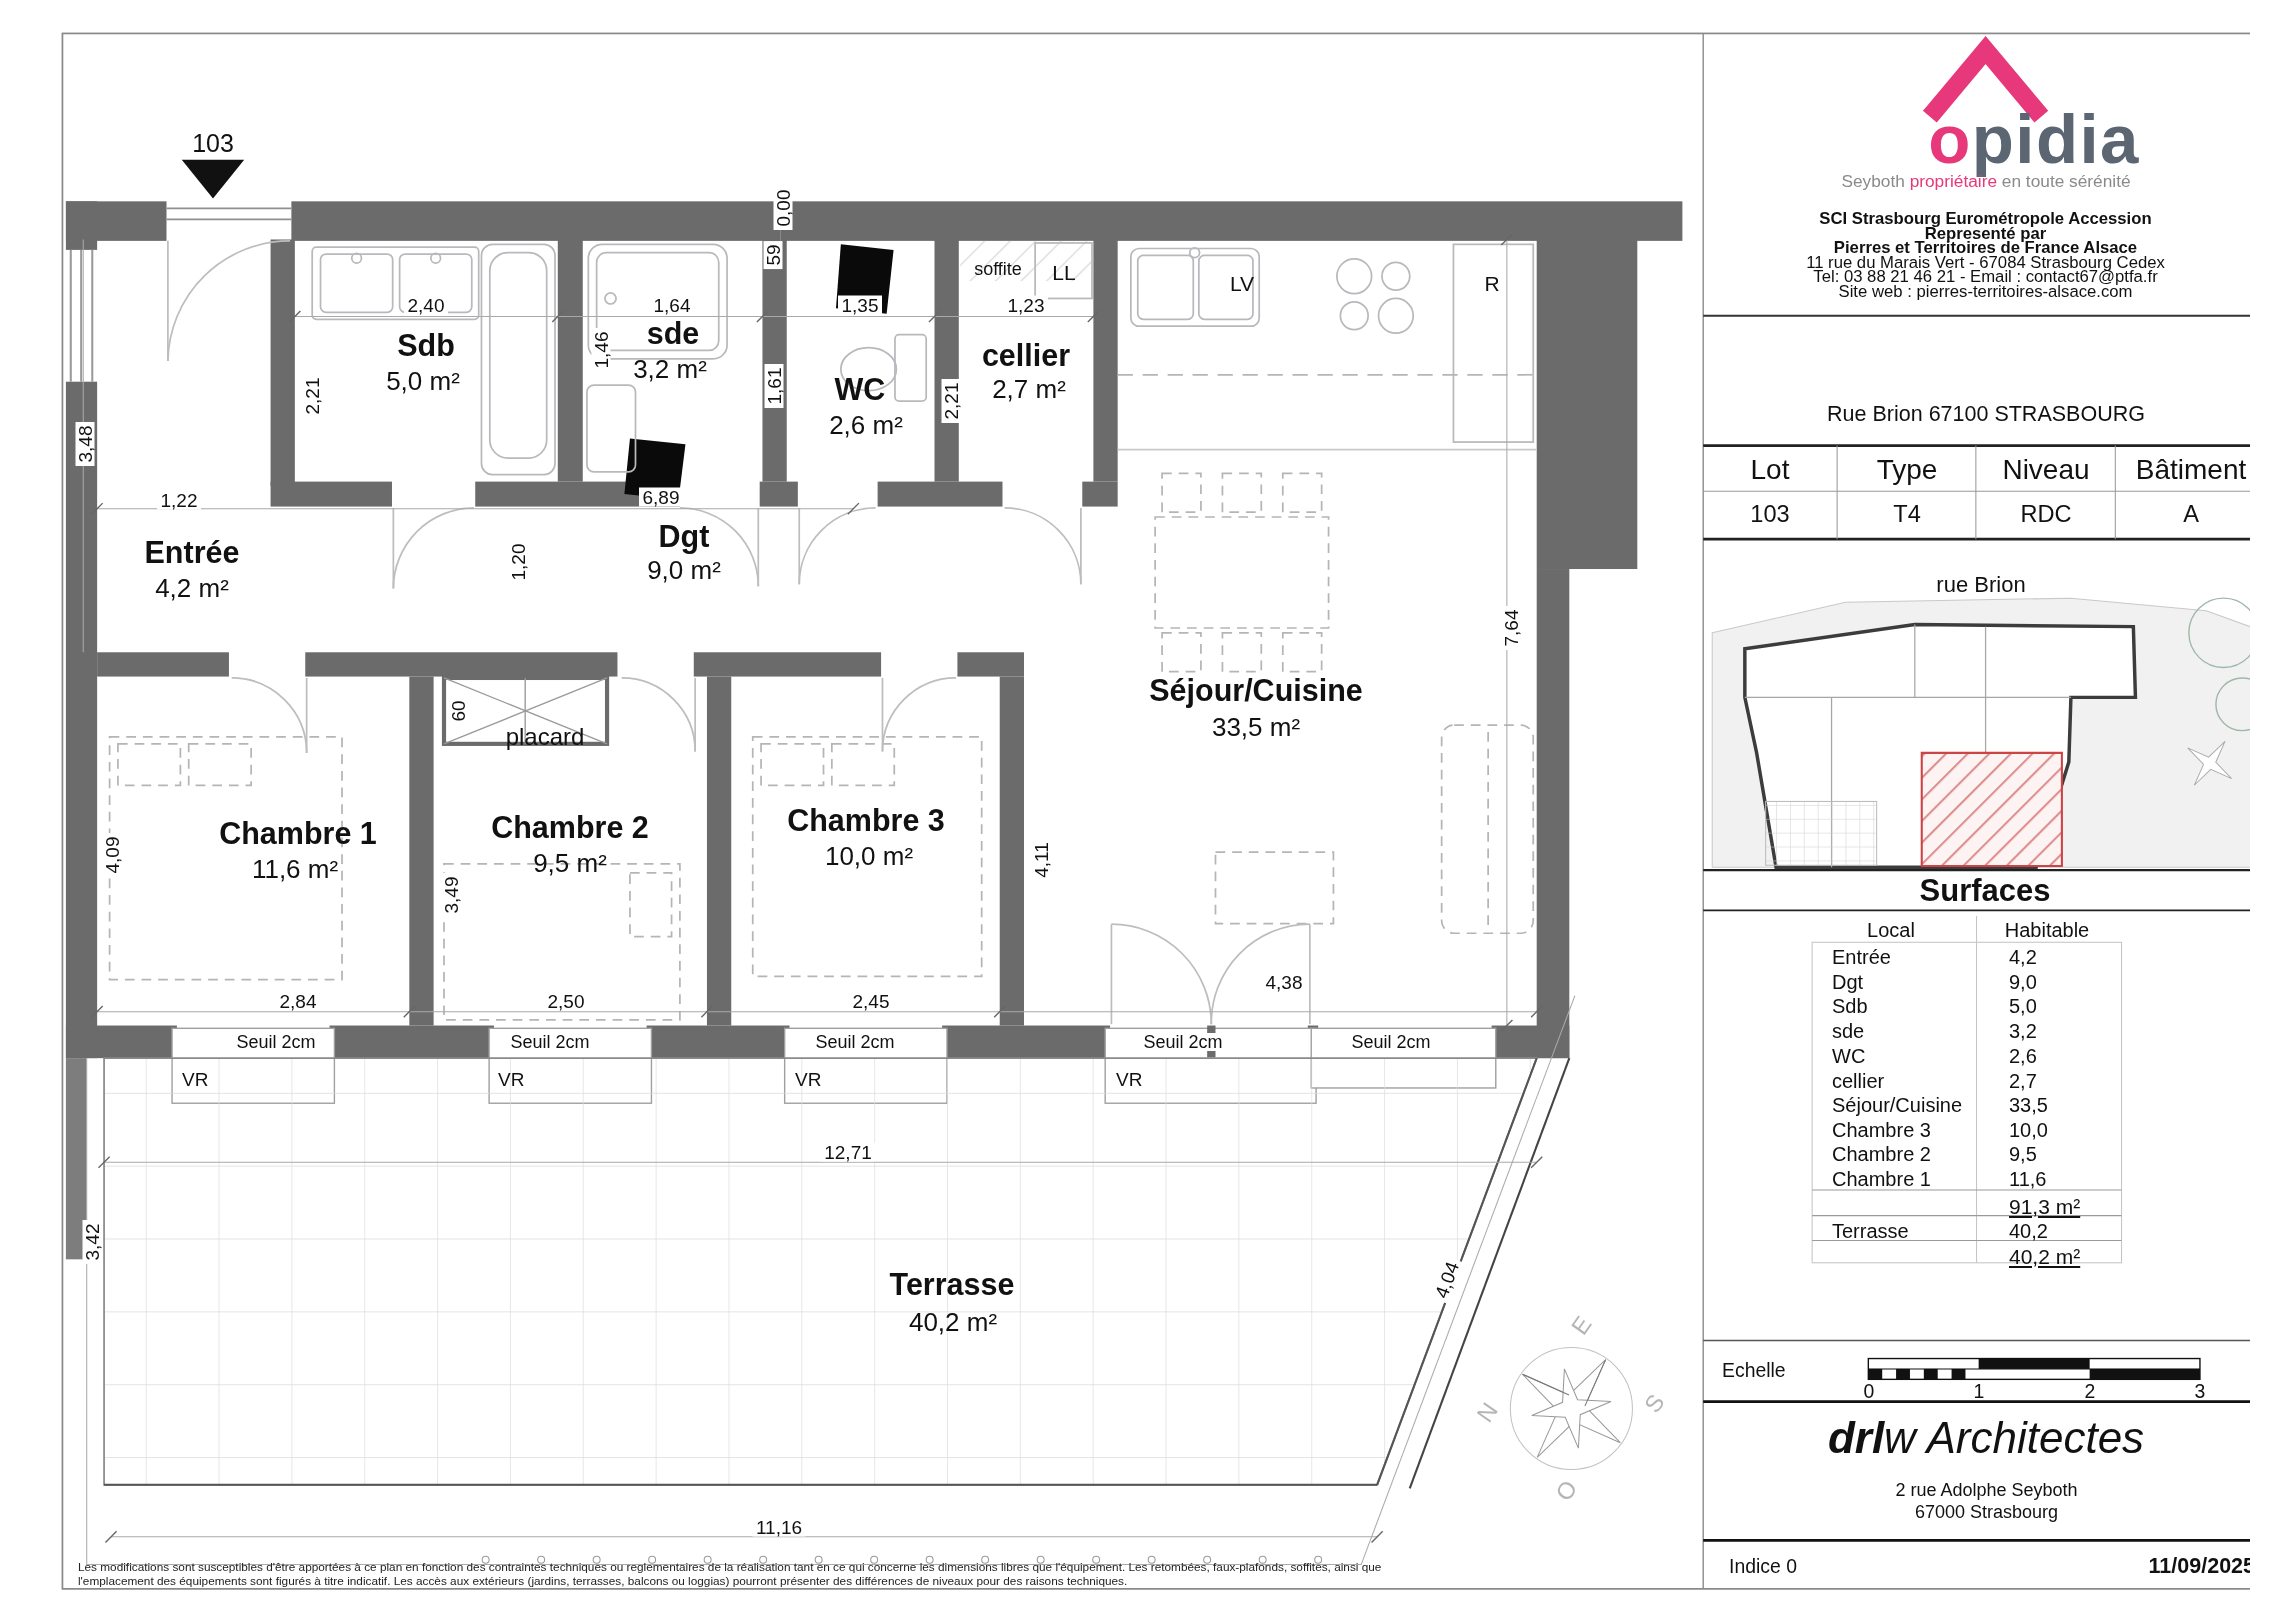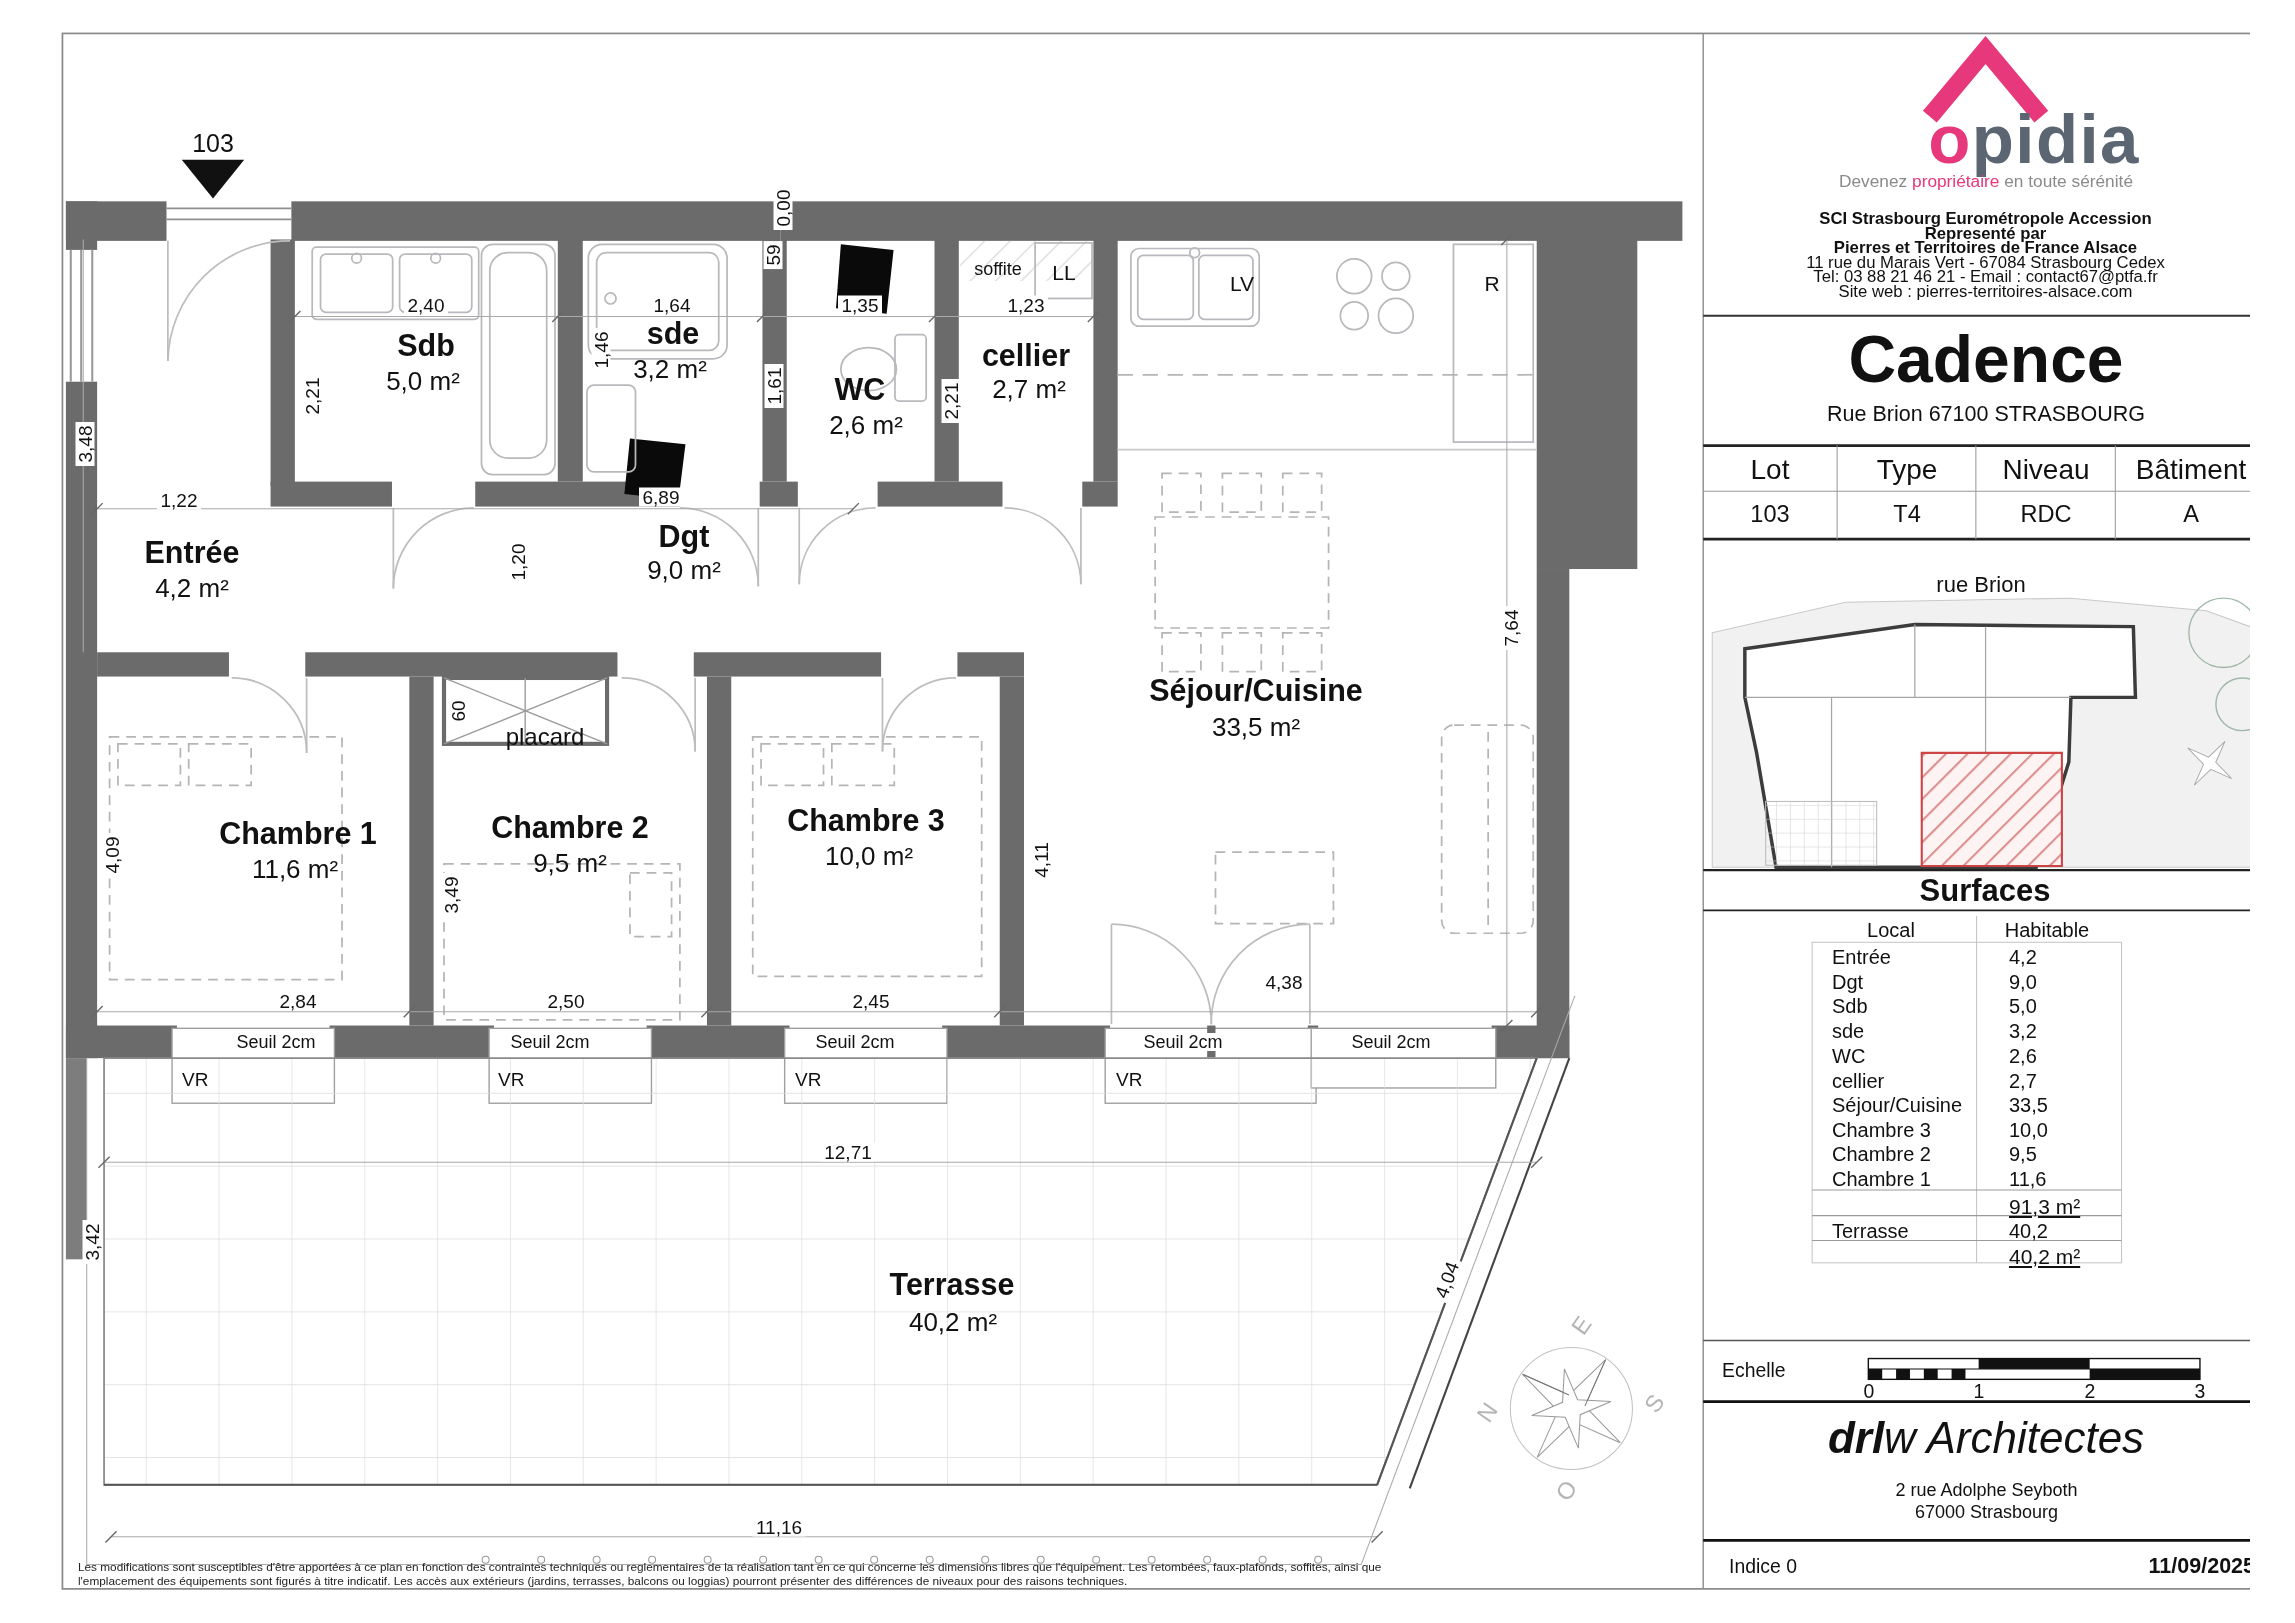--- a/index.html
+++ b/index.html
@@ -438,32 +438,31 @@
 
 <div class="t compass-letter" style="left:1582px;top:1326px;transform:translate(-50%,-50%) rotate(-55deg);">E</div>
 <div class="t compass-letter" style="left:1655px;top:1404px;transform:translate(-50%,-50%) rotate(-55deg);">S</div>
 <div class="t compass-letter" style="left:1488px;top:1413px;transform:translate(-50%,-50%) rotate(-55deg);">N</div>
 <div class="t compass-letter" style="left:1567px;top:1491px;transform:translate(-50%,-50%) rotate(-55deg);">O</div>
 
 <div class="t logo-word" style="left:1986px;top:139px;margin-left:48px;">
   <span style="color:#e6387a;">o</span><span style="color:#5b6672;">pidia</span>
 </div>
 <div class="t tagline" style="left:1986px;top:182px;">
-  <span>Devenez </span><span style="color:#e6387a;">propriétaire</span><span> en toute sérénité</span>
+  <span>Seyboth </span><span style="color:#e6387a;">propriétaire</span><span> en toute sérénité</span>
 </div>
 <div class="company" style="position:absolute;left:1731px;top:212px;width:509px;">
   <div class="b">SCI Strasbourg Eurométropole Accession</div>
   <div class="b">Representé par</div>
   <div class="b">Pierres et Territoires de France Alsace</div>
   <div>11 rue du Marais Vert - 67084 Strasbourg Cedex</div>
   <div>Tel: 03 88 21 46 21 - Email : contact67@ptfa.fr</div>
   <div>Site web : pierres-territoires-alsace.com</div>
 </div>
 
-<div class="t cadence" style="left:1986px;top:359px;">Cadence</div>
 <div class="t proj-addr" style="left:1986px;top:415px;">Rue Brion 67100 STRASBOURG</div>
 
 <div class="t tbl-h" style="left:1770px;top:470px;">Lot</div>
 <div class="t tbl-h" style="left:1907px;top:470px;">Type</div>
 <div class="t tbl-h" style="left:2046px;top:470px;">Niveau</div>
 <div class="t tbl-h" style="left:2191px;top:470px;">Bâtiment</div>
 <div class="t tbl-v" style="left:1770px;top:515px;">103</div>
 <div class="t tbl-v" style="left:1907px;top:515px;">T4</div>
 <div class="t tbl-v" style="left:2046px;top:515px;">RDC</div>
 <div class="t tbl-v" style="left:2191px;top:515px;">A</div>

